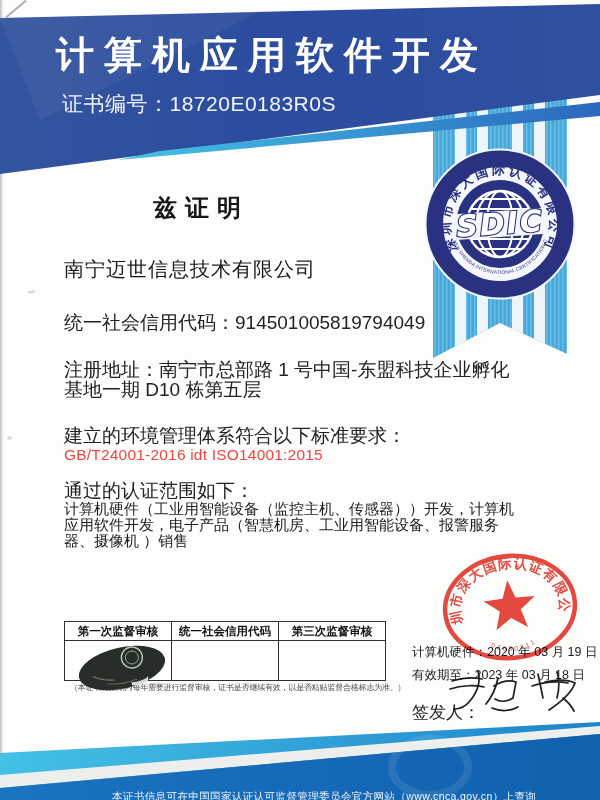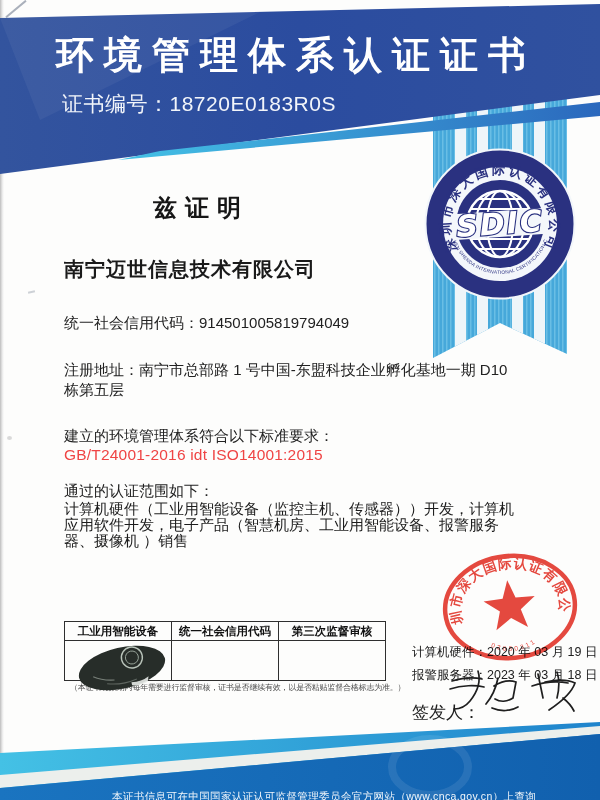--- a/index.html
+++ b/index.html
@@ -5,22 +5,22 @@
   html,body{margin:0;padding:0;background:#666;}
   .page{position:relative;width:600px;height:800px;background:#fdfdfc;overflow:hidden;
         font-family:"Liberation Sans","DejaVu Sans",sans-serif;color:#1e1e1e;}
   .abs{position:absolute;}
   
   .title{left:56px;top:30px;width:540px;font-family:"DejaVu Serif","Liberation Serif",serif;
          font-weight:700;font-size:38px;letter-spacing:10px;color:#ffffff;white-space:nowrap;}
   .certno{left:62px;top:90px;font-size:21px;color:#f2f5fa;letter-spacing:0.5px;}
   
   .certify{left:153px;top:192px;font-size:24px;letter-spacing:8px;font-weight:600;color:#161616;}
-  .company{left:64px;top:256px;font-size:20px;font-weight:700;letter-spacing:1px;color:#1a1a1a;}
-  .line14{font-size:15px;line-height:20px;color:#222;}
+  .company{left:64px;top:256px;font-size:20px;font-weight:400;letter-spacing:1px;color:#1a1a1a;}
+  .line14{font-size:19px;line-height:20px;color:#222;}
   .credit{left:64px;top:313px;}
   .address{left:64px;top:360px;width:462px;}
   .std-intro{left:64px;top:426px;}
   .std{left:64px;top:446px;font-size:15.5px;color:#ef4444;letter-spacing:0.2px;}
   .scope-intro{left:64px;top:481px;}
   .scope{left:64px;top:501px;width:452px;font-size:15px;line-height:16px;color:#1c1c1c;}
   
   table.audit{position:absolute;left:64px;top:621px;border-collapse:collapse;}
   table.audit th,table.audit td{border:1px solid #2f2f2f;width:106px;padding:0;}
   table.audit th{height:18px;font-size:11.5px;font-weight:600;text-align:center;color:#111;}
@@ -108,36 +108,36 @@
       <linearGradient id="cyanGrad" x1="0" y1="0" x2="1" y2="0">
         <stop offset="0" stop-color="#44c2e6"></stop>
           <stop offset="1" stop-color="#2b68bd"></stop>
       </linearGradient>
     </defs>
     <polygon points="0,18 600,4 600,95 0,174" fill="url(#hdrGrad)"></polygon>
     <polygon points="0,18 260,12 40,120" fill="rgba(255,255,255,0.05)"></polygon>
     <polygon points="160,151 600,102 600,116 118,160" fill="url(#cyanGrad)"></polygon>
   </svg>
 
-  <div class="abs z3 title">环境管理体系认证证书</div>
+  <div class="abs z3 title">计算机应用软件开发</div>
   <div class="abs z3 certno"><span>证书编号：</span><span>18720E0183R0S</span></div>
 
   <div class="abs certify">兹证明</div>
   <div class="abs company">南宁迈世信息技术有限公司</div>
   <div class="abs line14 credit"><span>统一社会信用代码：</span><span>914501005819794049</span></div>
   <div class="abs line14 address"><span>注册地址：</span><span>南宁市总部路 1 号中国-东盟科技企业孵化基地一期 D10 栋第五层</span></div>
   <div class="abs line14 std-intro">建立的环境管理体系符合以下标准要求：</div>
   <div class="abs std">GB/T24001-2016 idt ISO14001:2015</div>
   <div class="abs line14 scope-intro">通过的认证范围如下：</div>
   <div class="abs scope">计算机硬件（工业用智能设备（监控主机、传感器））开发，计算机应用软件开发，电子产品（智慧机房、工业用智能设备、报警服务器、摄像机 ）销售</div>
 
   <table class="audit">
     <tbody>
         <tr>
-      <th>工业用智能设备</th>
+      <th>第一次监督审核</th>
       <th>统一社会信用代码</th>
       <th>第三次监督审核</th>
     </tr>
     <tr>
       <td></td>
       <td></td>
       <td></td>
     </tr>
   </tbody>
     </table>
@@ -148,21 +148,21 @@
       <ellipse cx="48" cy="28" rx="44" ry="20.5" fill="#272d29"></ellipse>
       <circle cx="60" cy="20" r="10.5" fill="none" stroke="#b9c4ba" stroke-width="1.4"></circle>
       <circle cx="60" cy="20" r="6.5" fill="none" stroke="#9aa69c" stroke-width="0.9"></circle>
       <path d="M18,30 q8,6 20,8" fill="none" stroke="rgba(200,210,200,0.5)" stroke-width="1.2"></path>
       <path d="M30,40 q14,5 30,2" fill="none" stroke="rgba(200,210,200,0.35)" stroke-width="1"></path>
       <path d="M54,44 q10,2 18,-2 l-2,5 q-8,3 -16,0 z" fill="#e8ebe8" opacity="0.9"></path>
     </g>
   </svg>
 
   <div class="abs issue-line issue-date"><span>计算机硬件：</span><span>2020 年 03 月 19 日</span></div>
-  <div class="abs issue-line valid-date"><span>报警服务器：</span><span>2023 年 03 月 18 日</span></div>
+  <div class="abs issue-line valid-date"><span>有效期至：</span><span>2023 年 03 月 18 日</span></div>
   <div class="abs issue-line signer">签发人：</div>
 
   <svg class="abs z2" style="left:440px;top:668px;" width="140" height="50" viewBox="0 0 140 50">
     <g fill="none" stroke="#1f1f1f" stroke-width="1.7" stroke-linecap="round">
       <path d="M12,13 c10,-3 22,-4 30,-2 m-32,10 c12,-4 26,-4 34,-2 m-6,-16 c3,10 0,20 -8,30 c-4,5 -10,8 -16,8"></path>
       <path d="M58,10 c-2,10 -7,20 -12,26 m8,-18 c8,-5 16,-6 22,-4 l-3,16 c-6,4 -13,4 -18,1 m-3,9 c9,4 19,3 26,-1"></path>
       <path d="M92,18 c12,-4 26,-5 36,-3 m-30,-9 l5,24 m14,-26 c3,9 2,18 0,26 m-12,-16 c14,-3 24,-2 30,1 c-3,9 -14,19 -26,27 m14,-12 c5,4 9,9 11,13"></path>
     </g>
   </svg>
 

